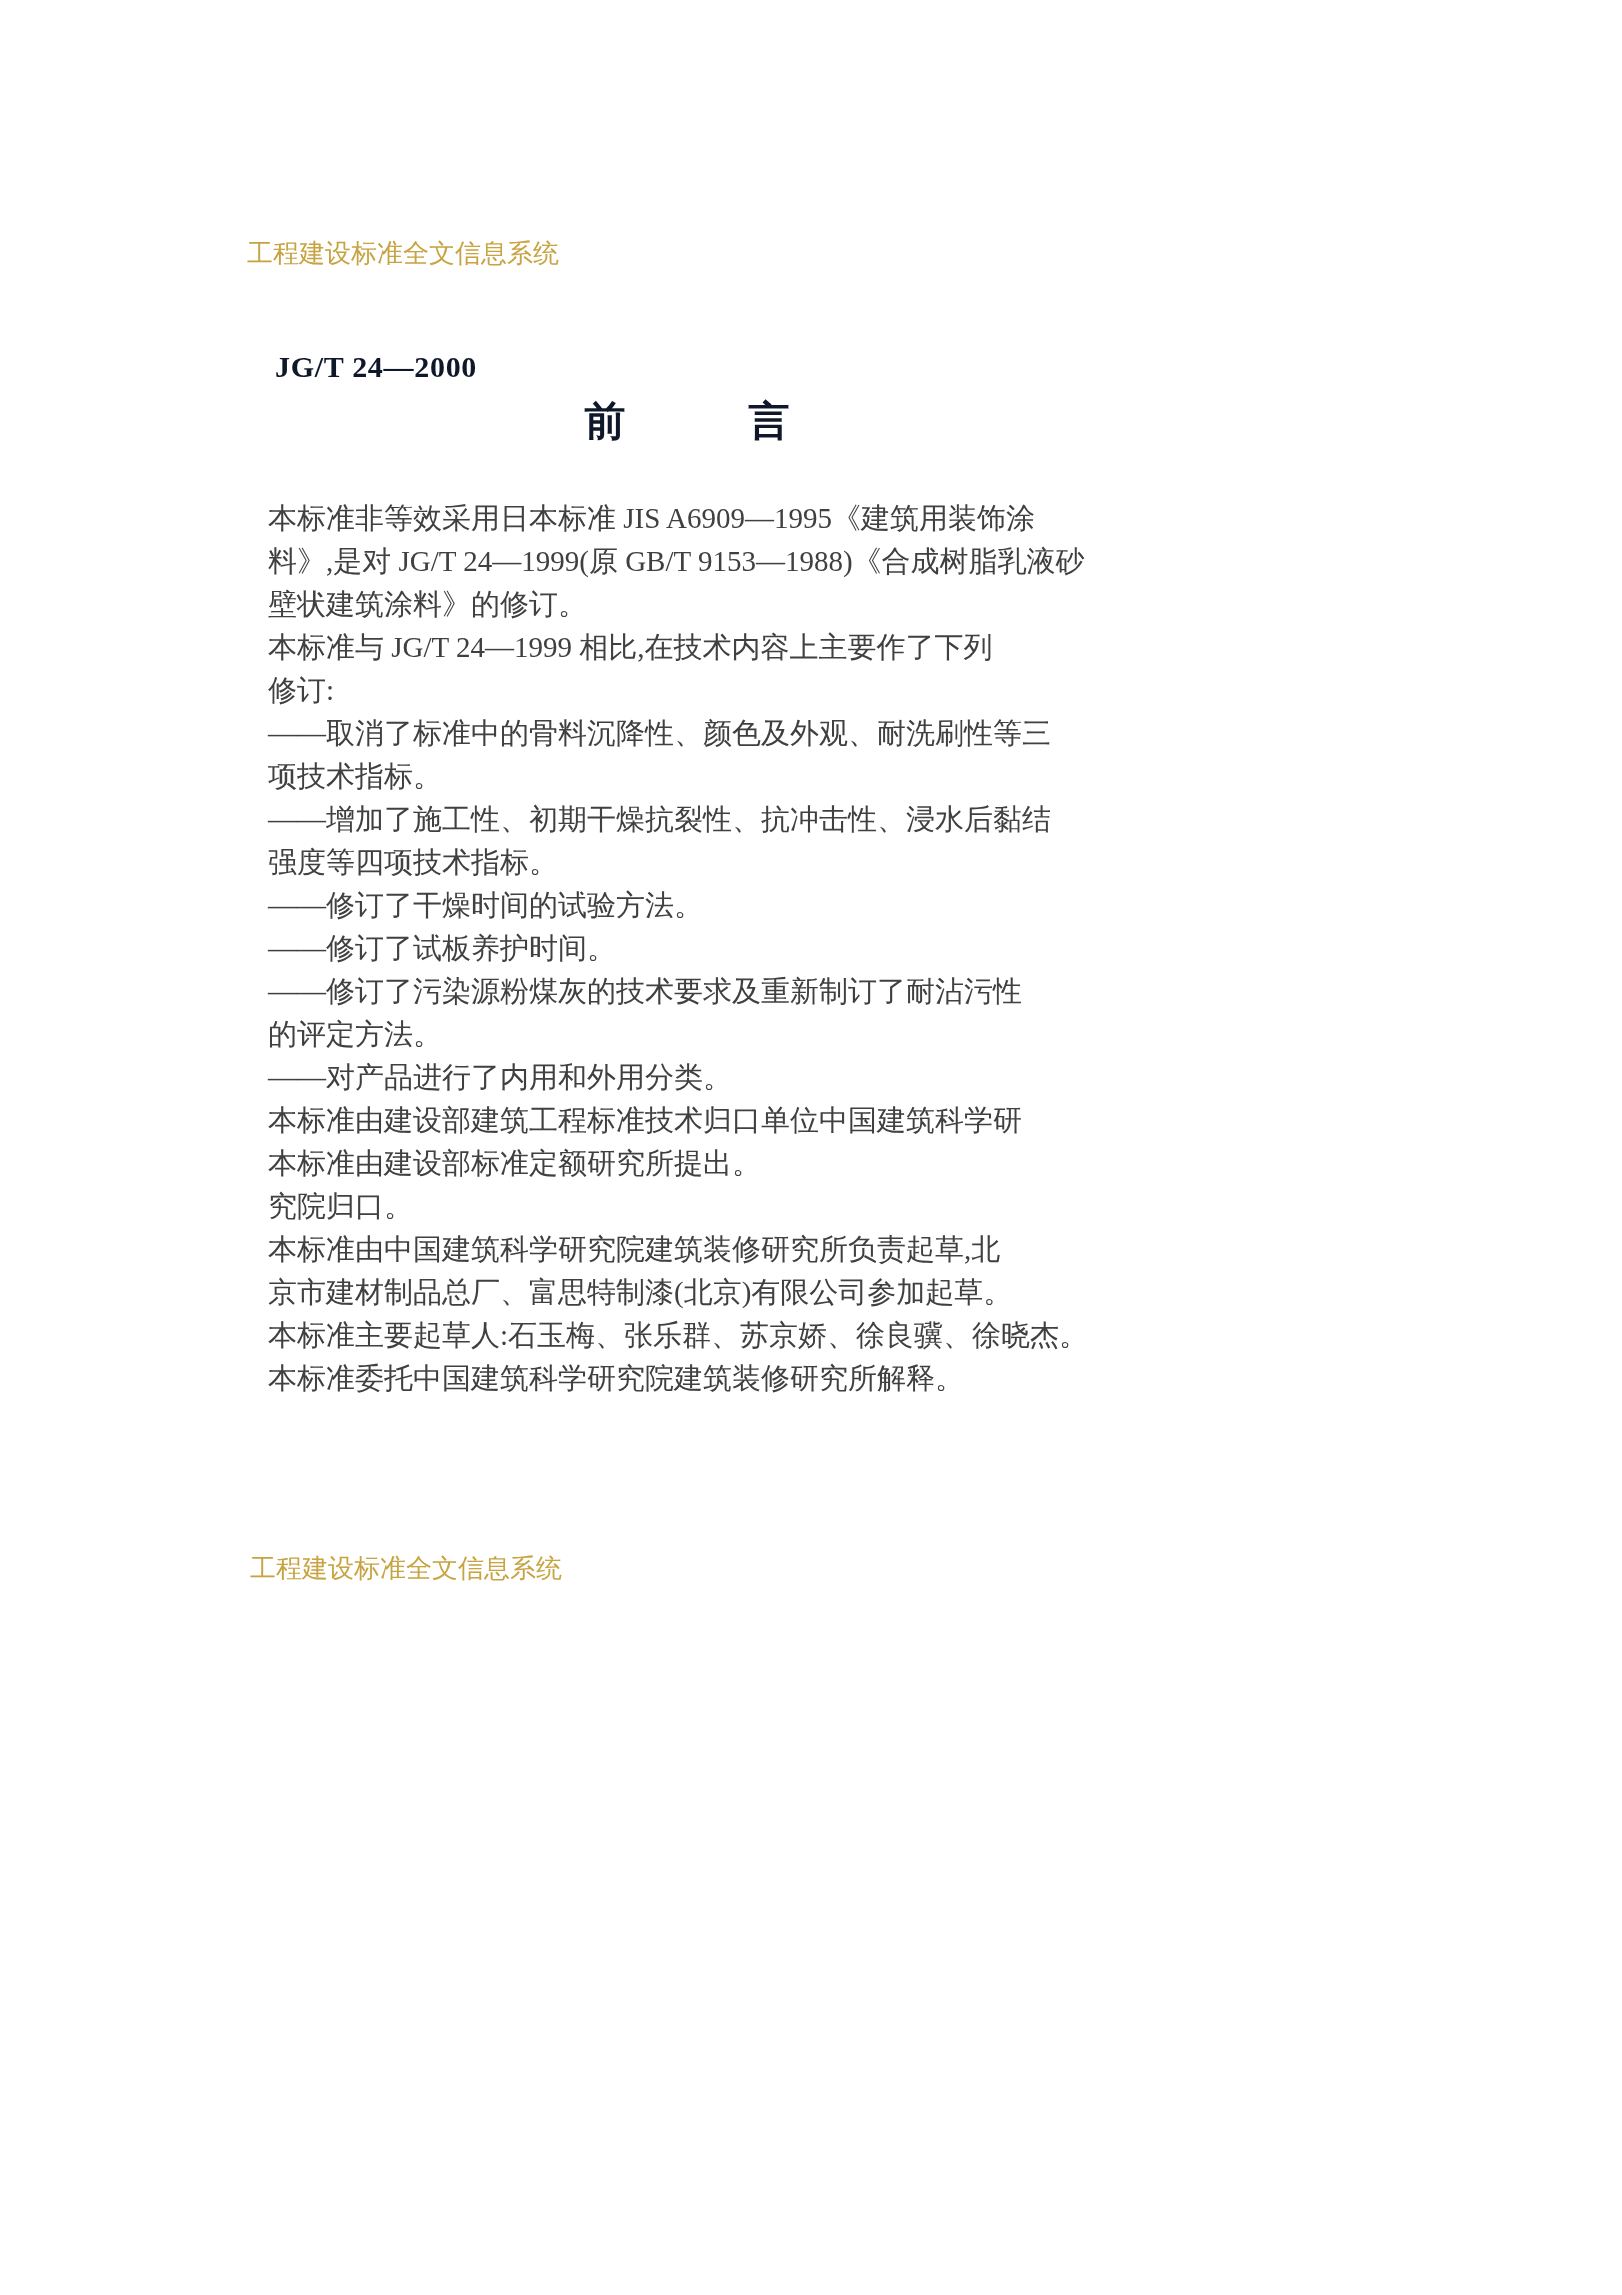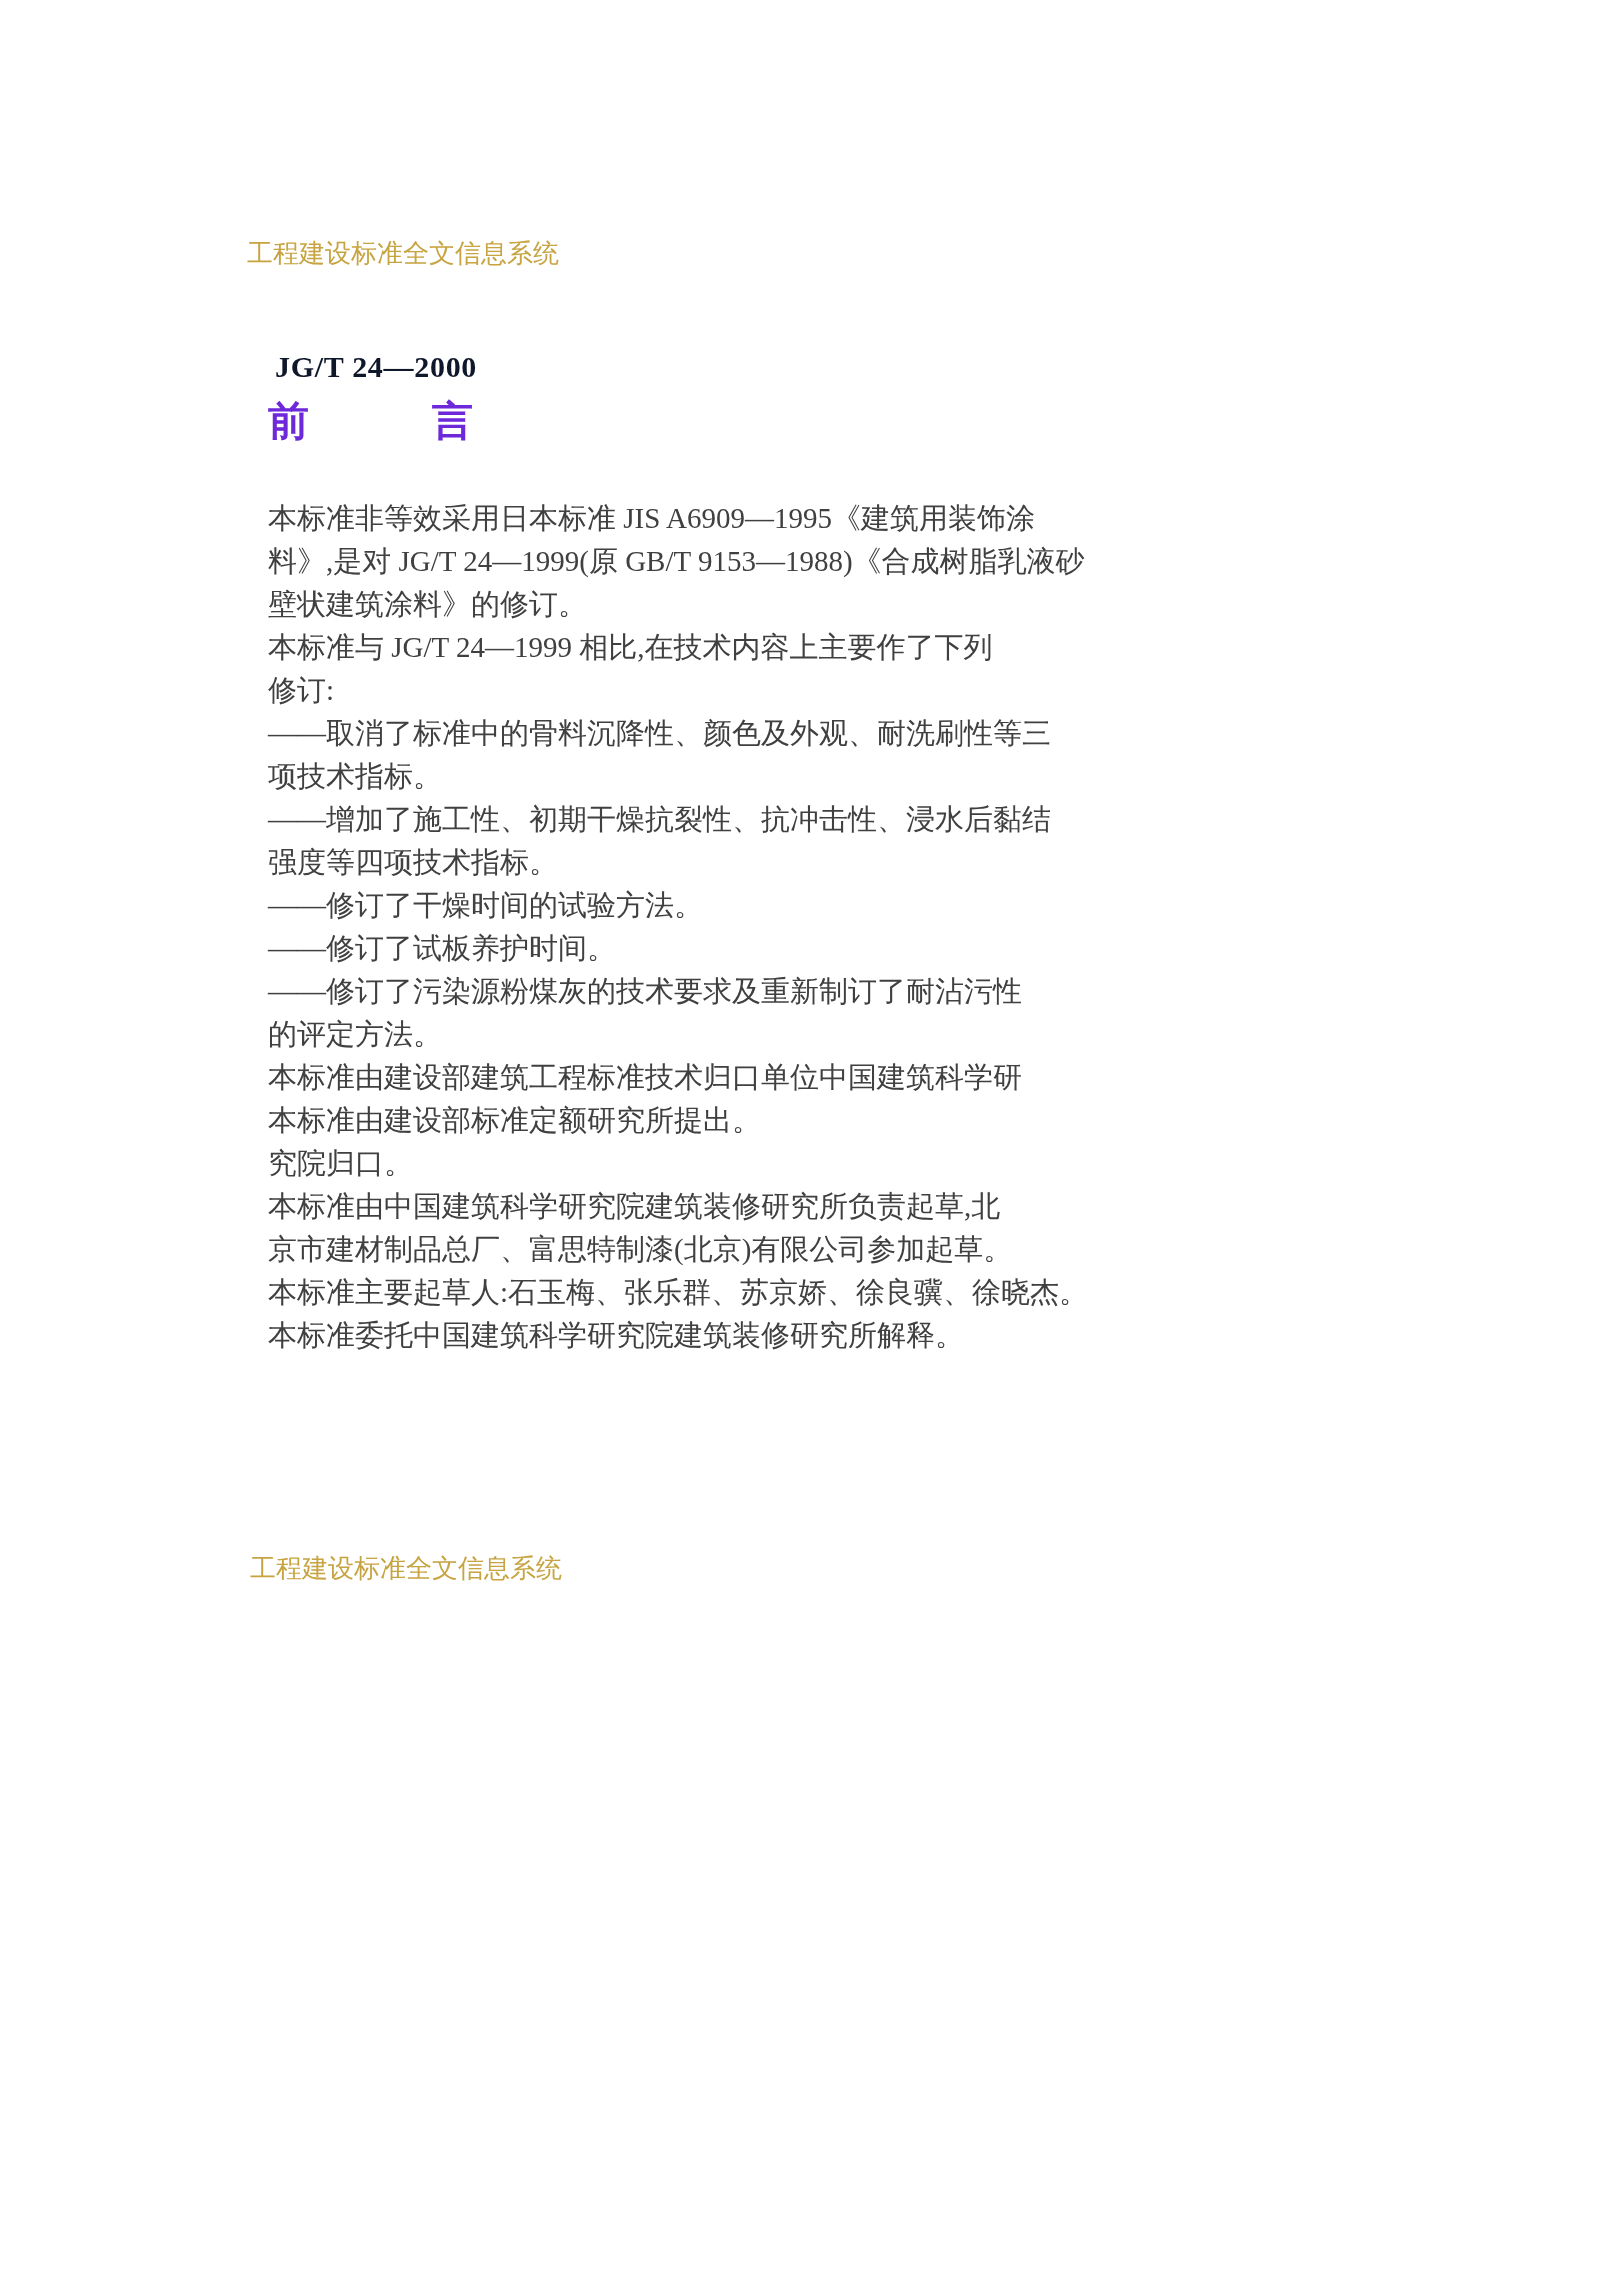--- a/index.html
+++ b/index.html
@@ -38,25 +38,26 @@
     letter-spacing: 0.7px;
     color: #0f172a;
     white-space: nowrap;
   }
   .doc-title {
     position: absolute;
     left: 268px;
     top: 398px;
     width: 838px;
     margin: 0;
+    text-align: center;
     font-family: "Liberation Sans", "DejaVu Sans", sans-serif;
     font-weight: 700;
     font-size: 41px;
     line-height: 47px;
-    color: #6d28d9;
+    color: #0f172a;
     white-space: nowrap;
   }
   .text-block {
     position: absolute;
     left: 268px;
     top: 497px;
     width: 870px;
     font-size: 29px;
     line-height: 43px;
     color: #404040;
@@ -88,20 +89,21 @@
     <p class="ind-para">本标准与 JG/T 24—1999 相比,在技术内容上主要作了下列</p>
     <p class="ind-none">修订:</p>
     <p class="ind-para">——取消了标准中的骨料沉降性、颜色及外观、耐洗刷性等三</p>
     <p class="ind-hang">项技术指标。</p>
     <p class="ind-para">——增加了施工性、初期干燥抗裂性、抗冲击性、浸水后黏结</p>
     <p class="ind-hang">强度等四项技术指标。</p>
     <p class="ind-para">——修订了干燥时间的试验方法。</p>
     <p class="ind-para">——修订了试板养护时间。</p>
     <p class="ind-para">——修订了污染源粉煤灰的技术要求及重新制订了耐沾污性</p>
     <p class="ind-hang">的评定方法。</p>
+    <p class="ind-para">——对产品进行了内用和外用分类。</p>
     <p class="ind-para">本标准由建设部建筑工程标准技术归口单位中国建筑科学研</p>
     <p class="ind-para">本标准由建设部标准定额研究所提出。</p>
     <p class="ind-none">究院归口。</p>
     <p class="ind-para">本标准由中国建筑科学研究院建筑装修研究所负责起草,北</p>
     <p class="ind-none">京市建材制品总厂、富思特制漆(北京)有限公司参加起草。</p>
     <p class="ind-para">本标准主要起草人:石玉梅、张乐群、苏京娇、徐良骥、徐晓杰。</p>
     <p class="ind-para">本标准委托中国建筑科学研究院建筑装修研究所解释。</p>
   </div>
 
   <div class="watermark wm-bottom">工程建设标准全文信息系统</div>

